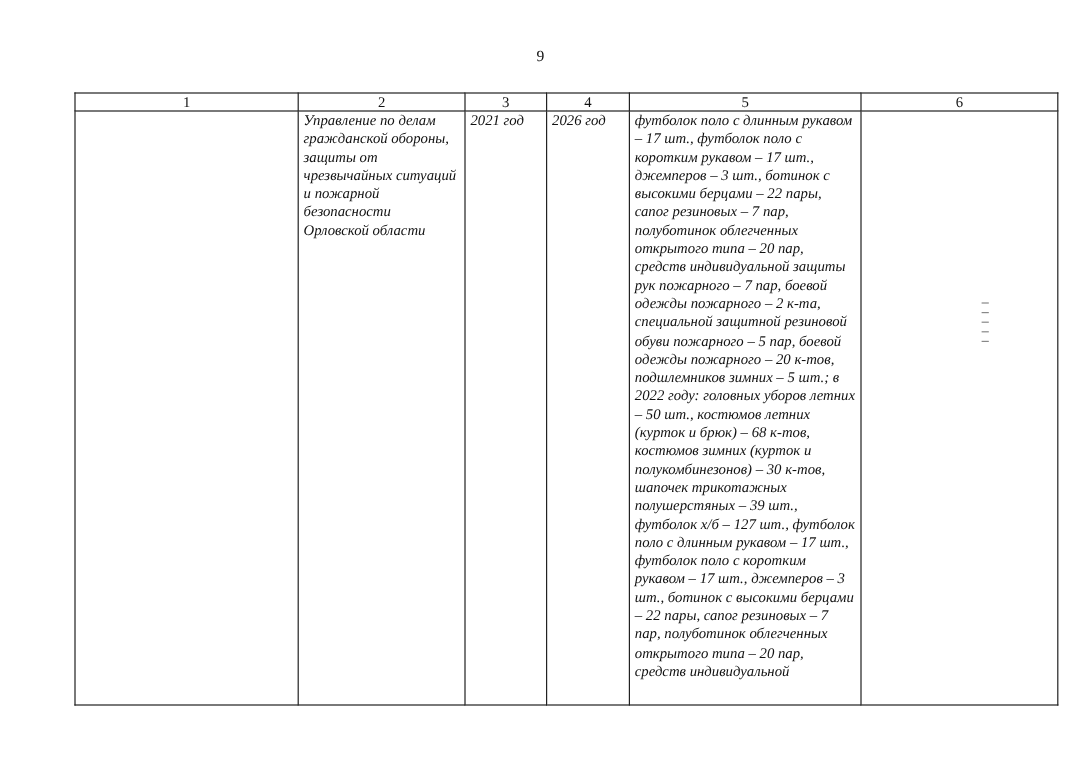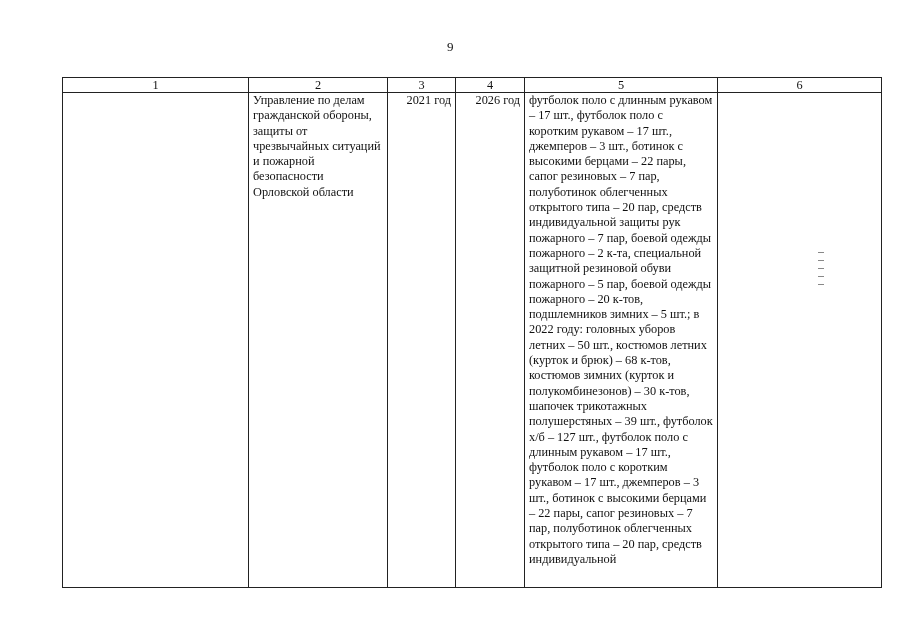--- a/index.html
+++ b/index.html
@@ -12,22 +12,22 @@
   }
   table.doc {
     position: absolute; top: 77px; left: 62px;
     border-collapse: collapse; table-layout: fixed;
   }
   table.doc td, table.doc th {
     border: 1px solid #222; padding: 0 4px; vertical-align: top;
     font-size: 12.3px; line-height: 15.3px; font-weight: normal;
   }
   table.doc thead th { text-align: center; height: 14px; line-height: 14px; padding: 0; }
-  table.doc tbody td { height: 494px; }
-  .c-center { text-align: right; }
+  table.doc tbody td { height: 494px; font-style: italic; }
+  .c-center { text-align: left; }
   .wrap { white-space: normal; word-wrap: break-word; }
   .scan-marks { position: absolute; left: 818px; top: 252px; width: 6px; height: 120px; }
   .scan-marks span { display: block; background: #888; height: 1px; margin-bottom: 7px; }
 </style>
 </head>
 <body>
 
 <div class="page-number">9</div>
 
 <table class="doc">

